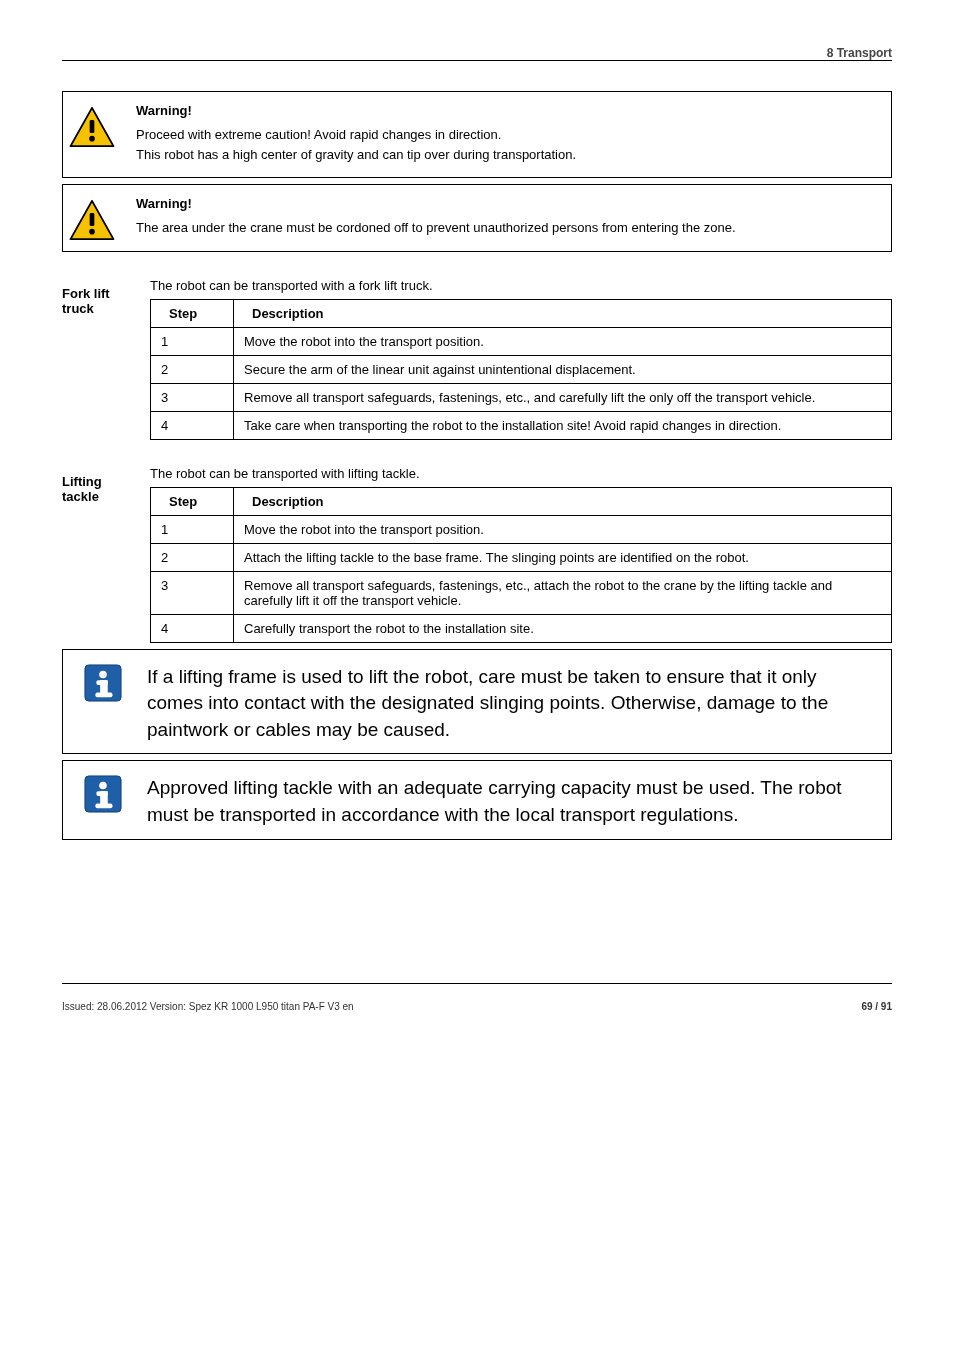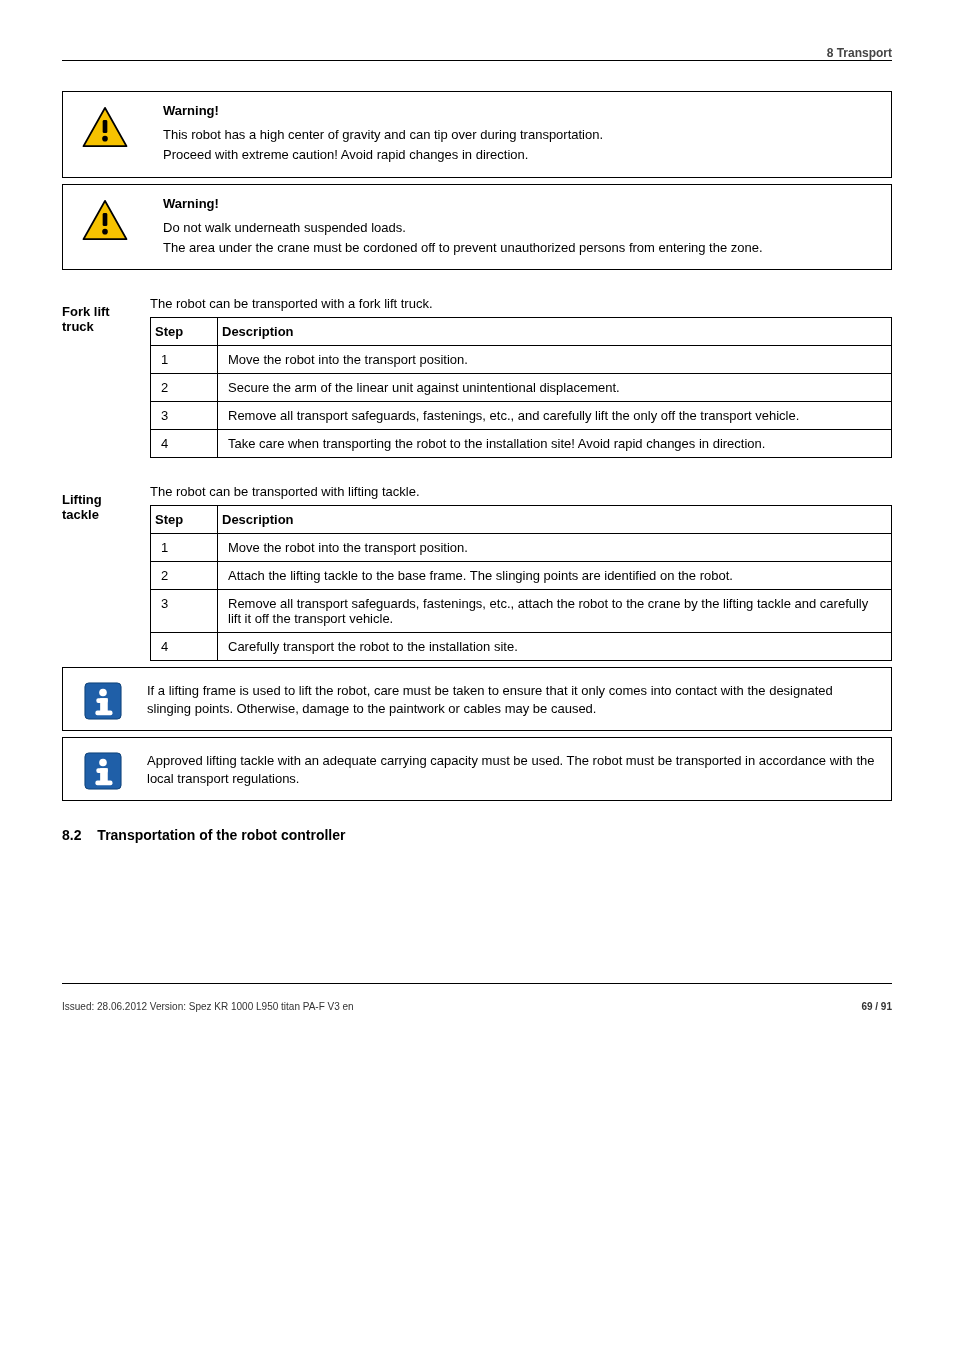--- a/index.html
+++ b/index.html
@@ -50,23 +50,23 @@
   }
   .footer .page-num {
     font-weight: bold;
   }
   .footer .right {
     text-align: right;
   }
   .notice-box {
     border: 1px solid #000;
     margin-bottom: 6px;
-    padding: 10px 14px 10px 16px;
-    display: flex;
-    gap: 32px;
+    padding: 10px 14px 10px 3px;
+    display: flex;
+    gap: 18px;
     box-sizing: border-box;
   }
   .notice-box:last-of-type { margin-bottom: 0; }
   .icon-cell {
     width: 52px;
     flex: 0 0 52px;
     display: flex;
     align-items: flex-start;
     justify-content: center;
     padding-top: 4px;
@@ -108,21 +108,21 @@
     border: 1px solid #000;
     padding: 6px 10px;
     vertical-align: top;
   }
   table.steps td.step-col {
     width: 46px;
     text-align: left;
   }
   table.steps th {
     border: 1px solid #000;
-    padding: 6px 4px;
+    padding: 6px 18px;
     text-align: left;
     font-weight: normal;
   }
   table.steps th.step-head {
     width: 46px;
     font-weight: bold;
   }
   table.steps th.desc-head {
     font-weight: bold;
   }
@@ -133,21 +133,21 @@
   .info-icon {
     width: 38px;
     height: 38px;
   }
   .info-box {
     border: 1px solid #000;
     padding: 10px 14px;
     margin-top: 6px;
     display: flex;
     gap: 18px;
-    font-size: 13px;
+    font-size: 19px;
     line-height: 1.4;
   }
   .info-box .info-text {
     padding-top: 4px;
   }
   .row + .info-box { margin-top: 6px; }
   .h3 {
     font-size: 14px;
     font-weight: bold;
     margin: 26px 0 10px 0;
@@ -167,38 +167,37 @@
   <div class="icon-cell">
     <svg class="warning-triangle" viewBox="0 0 100 90">
       <polygon points="50,4 96,86 4,86" fill="#f6c200" stroke="#000" stroke-width="4" stroke-linejoin="round"></polygon>
       <rect x="45" y="30" width="10" height="28" rx="3" fill="#000"></rect>
       <circle cx="50" cy="70" r="6" fill="#000"></circle>
     </svg>
   </div>
   <div class="notice-text">
     <div class="notice-heading">Warning!</div>
     <div class="notice-lines">
+      <div>Proceed with extreme caution! Avoid rapid changes in direction.</div>
       <div>This robot has a high center of gravity and can tip over during transportation.</div>
-      <div>Proceed with extreme caution! Avoid rapid changes in direction.</div>
     </div>
   </div>
 </div>
 
 <div class="notice-box">
   <div class="icon-cell">
     <svg class="warning-triangle" viewBox="0 0 100 90">
       <polygon points="50,4 96,86 4,86" fill="#f6c200" stroke="#000" stroke-width="4" stroke-linejoin="round"></polygon>
       <rect x="45" y="30" width="10" height="28" rx="3" fill="#000"></rect>
       <circle cx="50" cy="70" r="6" fill="#000"></circle>
     </svg>
   </div>
   <div class="notice-text">
     <div class="notice-heading">Warning!</div>
     <div class="notice-lines">
-      <div>Do not walk underneath suspended loads.</div>
       <div>The area under the crane must be cordoned off to prevent unauthorized persons from entering the zone.</div>
     </div>
   </div>
 </div>
 
 <div class="row">
   <div class="side-label">Fork lift truck</div>
   <div class="content">
     <p class="intro">The robot can be transported with a fork lift truck.</p>
     <table class="steps">
@@ -278,24 +277,20 @@
       <rect x="1" y="1" width="38" height="38" rx="4" fill="#1f5fa8" stroke="#0b3e75" stroke-width="1"></rect>
       <circle cx="20" cy="11" r="4" fill="#fff"></circle>
       <rect x="13" y="17" width="12" height="5" rx="2" fill="#fff"></rect>
       <rect x="17" y="17" width="8" height="15" fill="#fff"></rect>
       <rect x="12" y="30" width="18" height="5" rx="2" fill="#fff"></rect>
     </svg>
   </div>
   <div class="info-text">Approved lifting tackle with an adequate carrying capacity must be used. The robot must be transported in accordance with the local transport regulations.</div>
 </div>
 
-<div class="h3">
-  <span class="num">8.2</span>
-  <span>Transportation of the robot controller</span>
-</div>
 
 <hr class="bottom-rule">
 <div class="footer">
   <div>Issued: 28.06.2012 Version: Spez KR 1000 L950 titan PA-F V3 en</div>
   <div class="right page-num">69 / 91</div>
 </div>
 
 </div>
 
 </body></html>

